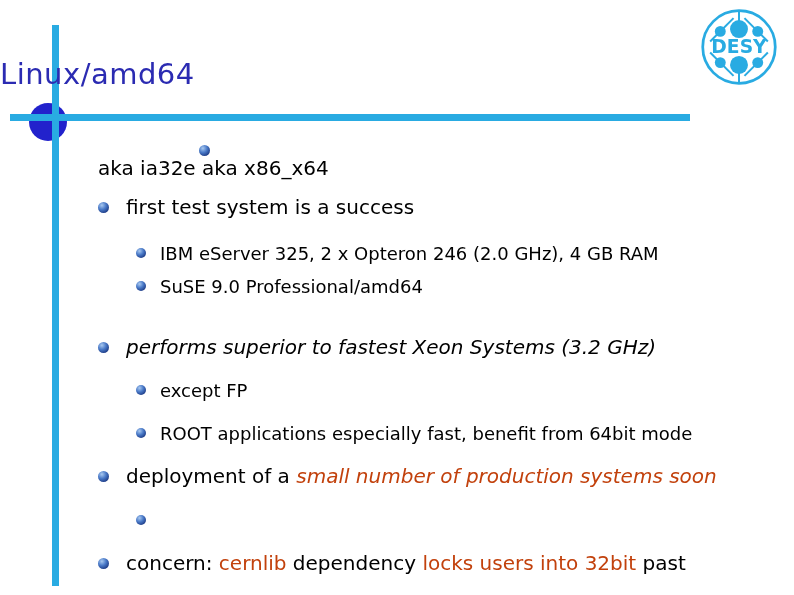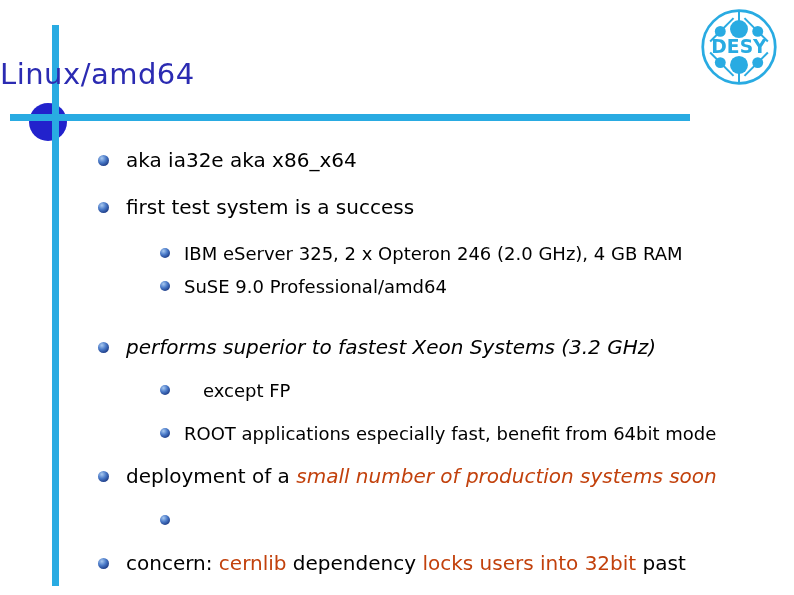--- a/index.html
+++ b/index.html
@@ -15,33 +15,33 @@
   .vline { position:absolute; left:52px; top:25px; width:7px; height:561px; background:#29ABE2; z-index:2; }
   .hline { position:absolute; left:10px; top:114px; width:680px; height:7px; background:#29ABE2; z-index:2; }
   .title {
     position:absolute; left:0; top:57px; width:760px; text-align:left;
     font-size:29px; color:#2B2BB2; z-index:3; letter-spacing:0.5px;
   }
   .logo { position:absolute; top:8px; right:16px; width:78px; height:78px; z-index:3; }
   
   .row { position:absolute; left:0; height:30px; display:flex; align-items:center; z-index:3; white-space:nowrap; }
   .row.l1 { padding-left:98px;  font-size:20px; }
-  .row.l2 { padding-left:136px; font-size:18px;margin-left:24px; }
+  .row.l2 { padding-left:136px; font-size:18px; }
   .bullet {
     flex:0 0 auto; border-radius:50%;
     background: radial-gradient(circle at 35% 30%, #a9c9f0 0%, #4a7ac8 40%, #15307a 85%);
   }
   .row.l1 .bullet { width:11px; height:11px; margin-right:17px; }
   .row.l2 .bullet { width:10px; height:10px; margin-right:14px; }
   .txt { color:#000000; }
   .c-k { color:#000000; }
   .c-b { color:#c2410c;font-style:italic; }
   .c-r { color:#c2410c; }
-  .r1  { top:145px; } .r2  { top:192px; } .r3  { top:238px; } .r4  { top:271px; }
-  .r5  { top:332px;font-style:italic; } .r6  { top:375px;gap:19px; } .r7  { top:418px; } .r8  { top:461px; }
+  .r1  { top:145px;flex-direction:column; } .r2  { top:192px; } .r3  { top:238px; } .r4  { top:271px; }
+  .r5  { top:332px;font-style:italic; } .r6  { top:375px; } .r7  { top:418px; } .r8  { top:461px; }
   .r9  { top:505px; } .r10 { top:548px; }
 </style>
 </head>
 <body>
 
 <div class="slide">
 
   <div class="corner-circle"></div>
   <div class="vline"></div>
   <div class="hline"></div>

